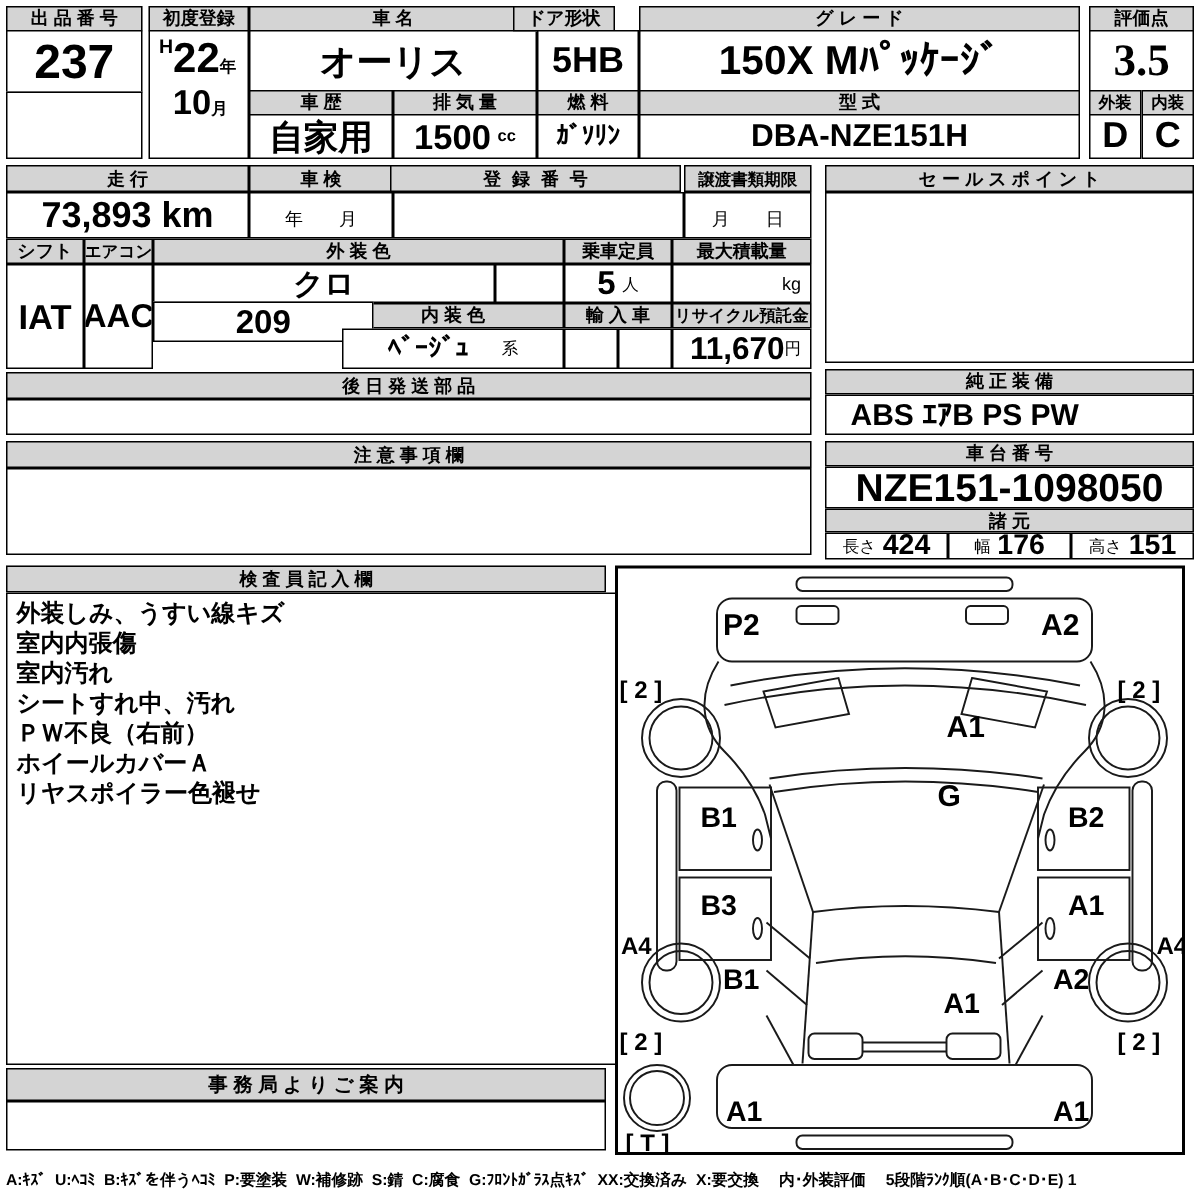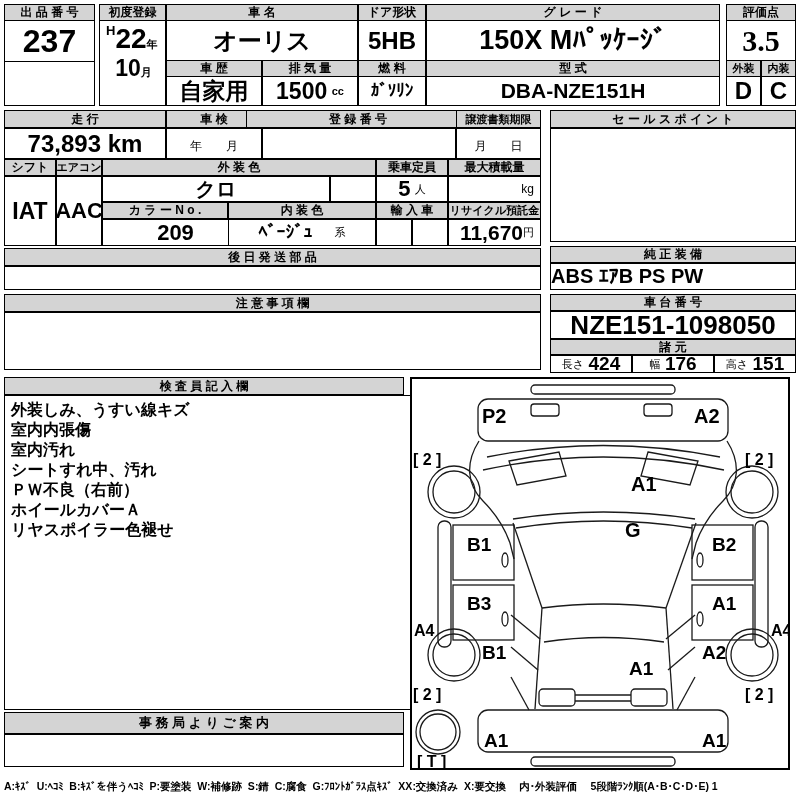--- a/index.html
+++ b/index.html
@@ -7,21 +7,21 @@
     width:800px;height:800px;position:relative;background:#fff;
     font-family:"Liberation Sans","DejaVu Sans",sans-serif;color:#000;
     -webkit-font-smoothing:antialiased;
   }
   .cell{position:absolute;box-sizing:border-box;border:1px solid #000;background:#fff;overflow:hidden;}
   .hdr{background:#d4d4d4;display:flex;align-items:center;justify-content:center;
        font-size:12px;font-weight:bold;white-space:pre;}
   .val{display:flex;align-items:center;justify-content:center;font-weight:bold;white-space:pre;}
   .small{font-size:11px;font-weight:bold;}
   .thick{border-width:2px;}
-  .left{justify-content:flex-start;padding-left:0;}
+  .left{justify-content:flex-start;padding-left:16px;}
   .right{justify-content:flex-end;padding-right:6px;}
   .bottomed{align-items:flex-end;padding-bottom:3px;}
   .notes-body{font-size:16px;font-weight:bold;line-height:20px;padding:4px 6px;}
   #footer{position:absolute;left:4px;top:780px;width:792px;font-size:10.5px;font-weight:bold;white-space:pre;}
   svg text{font-family:"Liberation Sans","DejaVu Sans",sans-serif;font-weight:bold;fill:#000;}
 </style>
 </head>
 <body>
 
 <div class="cell hdr" style="left:4px;top:4px;width:91px;height:17px;">出 品 番 号</div>
@@ -38,40 +38,40 @@
 
 <div class="cell hdr" style="left:166px;top:4px;width:192px;height:17px;">車 名</div>
 <div class="cell val" style="left:166px;top:20px;width:192px;height:41px;font-size:24px;">オーリス</div>
 <div class="cell hdr" style="left:166px;top:60px;width:96px;height:17px;">車 歴</div>
 <div class="cell val" style="left:166px;top:76px;width:96px;height:30px;font-size:23px;">自家用</div>
 <div class="cell hdr" style="left:262px;top:60px;width:96px;height:17px;">排 気 量</div>
 <div class="cell val" style="left:262px;top:76px;width:96px;height:30px;">
   <span style="font-size:23px;">1500</span>&nbsp;<span class="small">cc</span>
 </div>
 
-<div class="cell hdr" style="left:342px;top:4px;width:68px;height:17px;margin-left:16px;">ドア形状</div>
+<div class="cell hdr" style="left:342px;top:4px;width:68px;height:17px;">ドア形状</div>
 <div class="cell val" style="left:358px;top:20px;width:68px;height:41px;font-size:24px;">5HB</div>
 <div class="cell hdr" style="left:358px;top:60px;width:68px;height:17px;">燃 料</div>
 <div class="cell val" style="left:358px;top:76px;width:68px;height:30px;font-size:17px;">ｶﾞｿﾘﾝ</div>
 
 <div class="cell hdr" style="left:426px;top:4px;width:294px;height:17px;">グ レ ー ド</div>
 <div class="cell val" style="left:426px;top:20px;width:294px;height:41px;font-size:27px;">150X Mﾊﾟｯｹｰｼﾞ</div>
 <div class="cell hdr" style="left:426px;top:60px;width:294px;height:17px;">型 式</div>
 <div class="cell val" style="left:426px;top:76px;width:294px;height:30px;font-size:21px;">DBA-NZE151H</div>
 
 <div class="cell hdr" style="left:726px;top:4px;width:70px;height:17px;">評価点</div>
 <div class="cell val" style="left:726px;top:20px;width:70px;height:41px;font-size:30px;font-family:Liberation Serif, serif;">3.5</div>
 <div class="cell hdr" style="left:726px;top:60px;width:35px;height:17px;font-size:11px;">外装</div>
 <div class="cell hdr" style="left:761px;top:60px;width:35px;height:17px;font-size:11px;">内装</div>
 <div class="cell val" style="left:726px;top:76px;width:35px;height:30px;font-size:24px;">D</div>
 <div class="cell val" style="left:761px;top:76px;width:35px;height:30px;font-size:24px;">C</div>
 
 <div class="cell hdr" style="left:4px;top:110px;width:162px;height:18px;">走 行</div>
 <div class="cell hdr" style="left:166px;top:110px;width:96px;height:18px;">車 検</div>
-<div class="cell hdr" style="left:246px;top:110px;width:224px;height:18px;">登 録 番 号</div>
+<div class="cell hdr" style="left:260px;top:110px;width:194px;height:18px;font-family:Liberation Mono, monospace;">登 録 番 号</div>
 <div class="cell hdr" style="left:456px;top:110px;width:85px;height:18px;font-size:11px;">譲渡書類期限</div>
 
 <div class="cell val" style="left:4px;top:128px;width:162px;height:31px;font-size:24px;">73,893 km</div>
 <div class="cell val bottomed" style="left:166px;top:128px;width:96px;height:31px;font-size:12px;font-weight:normal;">年　　月</div>
 <div class="cell" style="left:262px;top:128px;width:194px;height:31px;"></div>
 <div class="cell val bottomed" style="left:456px;top:128px;width:85px;height:31px;font-size:12px;font-weight:normal;">月　　日</div>
 
 <div class="cell hdr" style="left:4px;top:159px;width:52px;height:17px;">シフト</div>
 <div class="cell hdr" style="left:56px;top:159px;width:46px;height:17px;font-size:11px;">エアコン</div>
 <div class="cell hdr" style="left:102px;top:159px;width:274px;height:17px;">外 装 色</div>
@@ -85,21 +85,21 @@
 <div class="cell val" style="left:376px;top:176px;width:72px;height:26px;">
   <span style="font-size:22px;">5</span>&nbsp;<span class="small" style="font-weight:normal;">人</span>
 </div>
 <div class="cell val right" style="left:448px;top:176px;width:93px;height:26px;font-size:12px;font-weight:normal;">kg</div>
 
 <div class="cell hdr" style="left:102px;top:202px;width:126px;height:17px;">カ ラ ー N o .</div>
 <div class="cell hdr" style="left:228px;top:202px;width:148px;height:17px;">内 装 色</div>
 <div class="cell hdr" style="left:376px;top:202px;width:72px;height:17px;">輸 入 車</div>
 <div class="cell hdr" style="left:448px;top:202px;width:93px;height:17px;font-size:11px;">リサイクル預託金</div>
 
-<div class="cell val" style="left:102px;top:219px;width:147px;height:27px;font-size:22px;">209</div>
+<div class="cell val" style="left:102px;top:201px;width:147px;height:27px;font-size:22px;">209</div>
 <div class="cell val" style="left:228px;top:219px;width:148px;height:27px;">
   <span style="font-size:18px;">ﾍﾞｰｼﾞｭ</span><span class="small" style="font-weight:normal;margin-left:22px;">系</span>
 </div>
 <div class="cell" style="left:376px;top:219px;width:36px;height:27px;"></div>
 <div class="cell" style="left:412px;top:219px;width:36px;height:27px;"></div>
 <div class="cell val right" style="left:448px;top:219px;width:93px;height:27px;">
   <span style="font-size:21px;">11,670</span><span class="small" style="font-weight:normal;">円</span>
 </div>
 
 <div class="cell hdr" style="left:550px;top:110px;width:246px;height:18px;">セ ー ル ス ポ イ ン ト</div>

